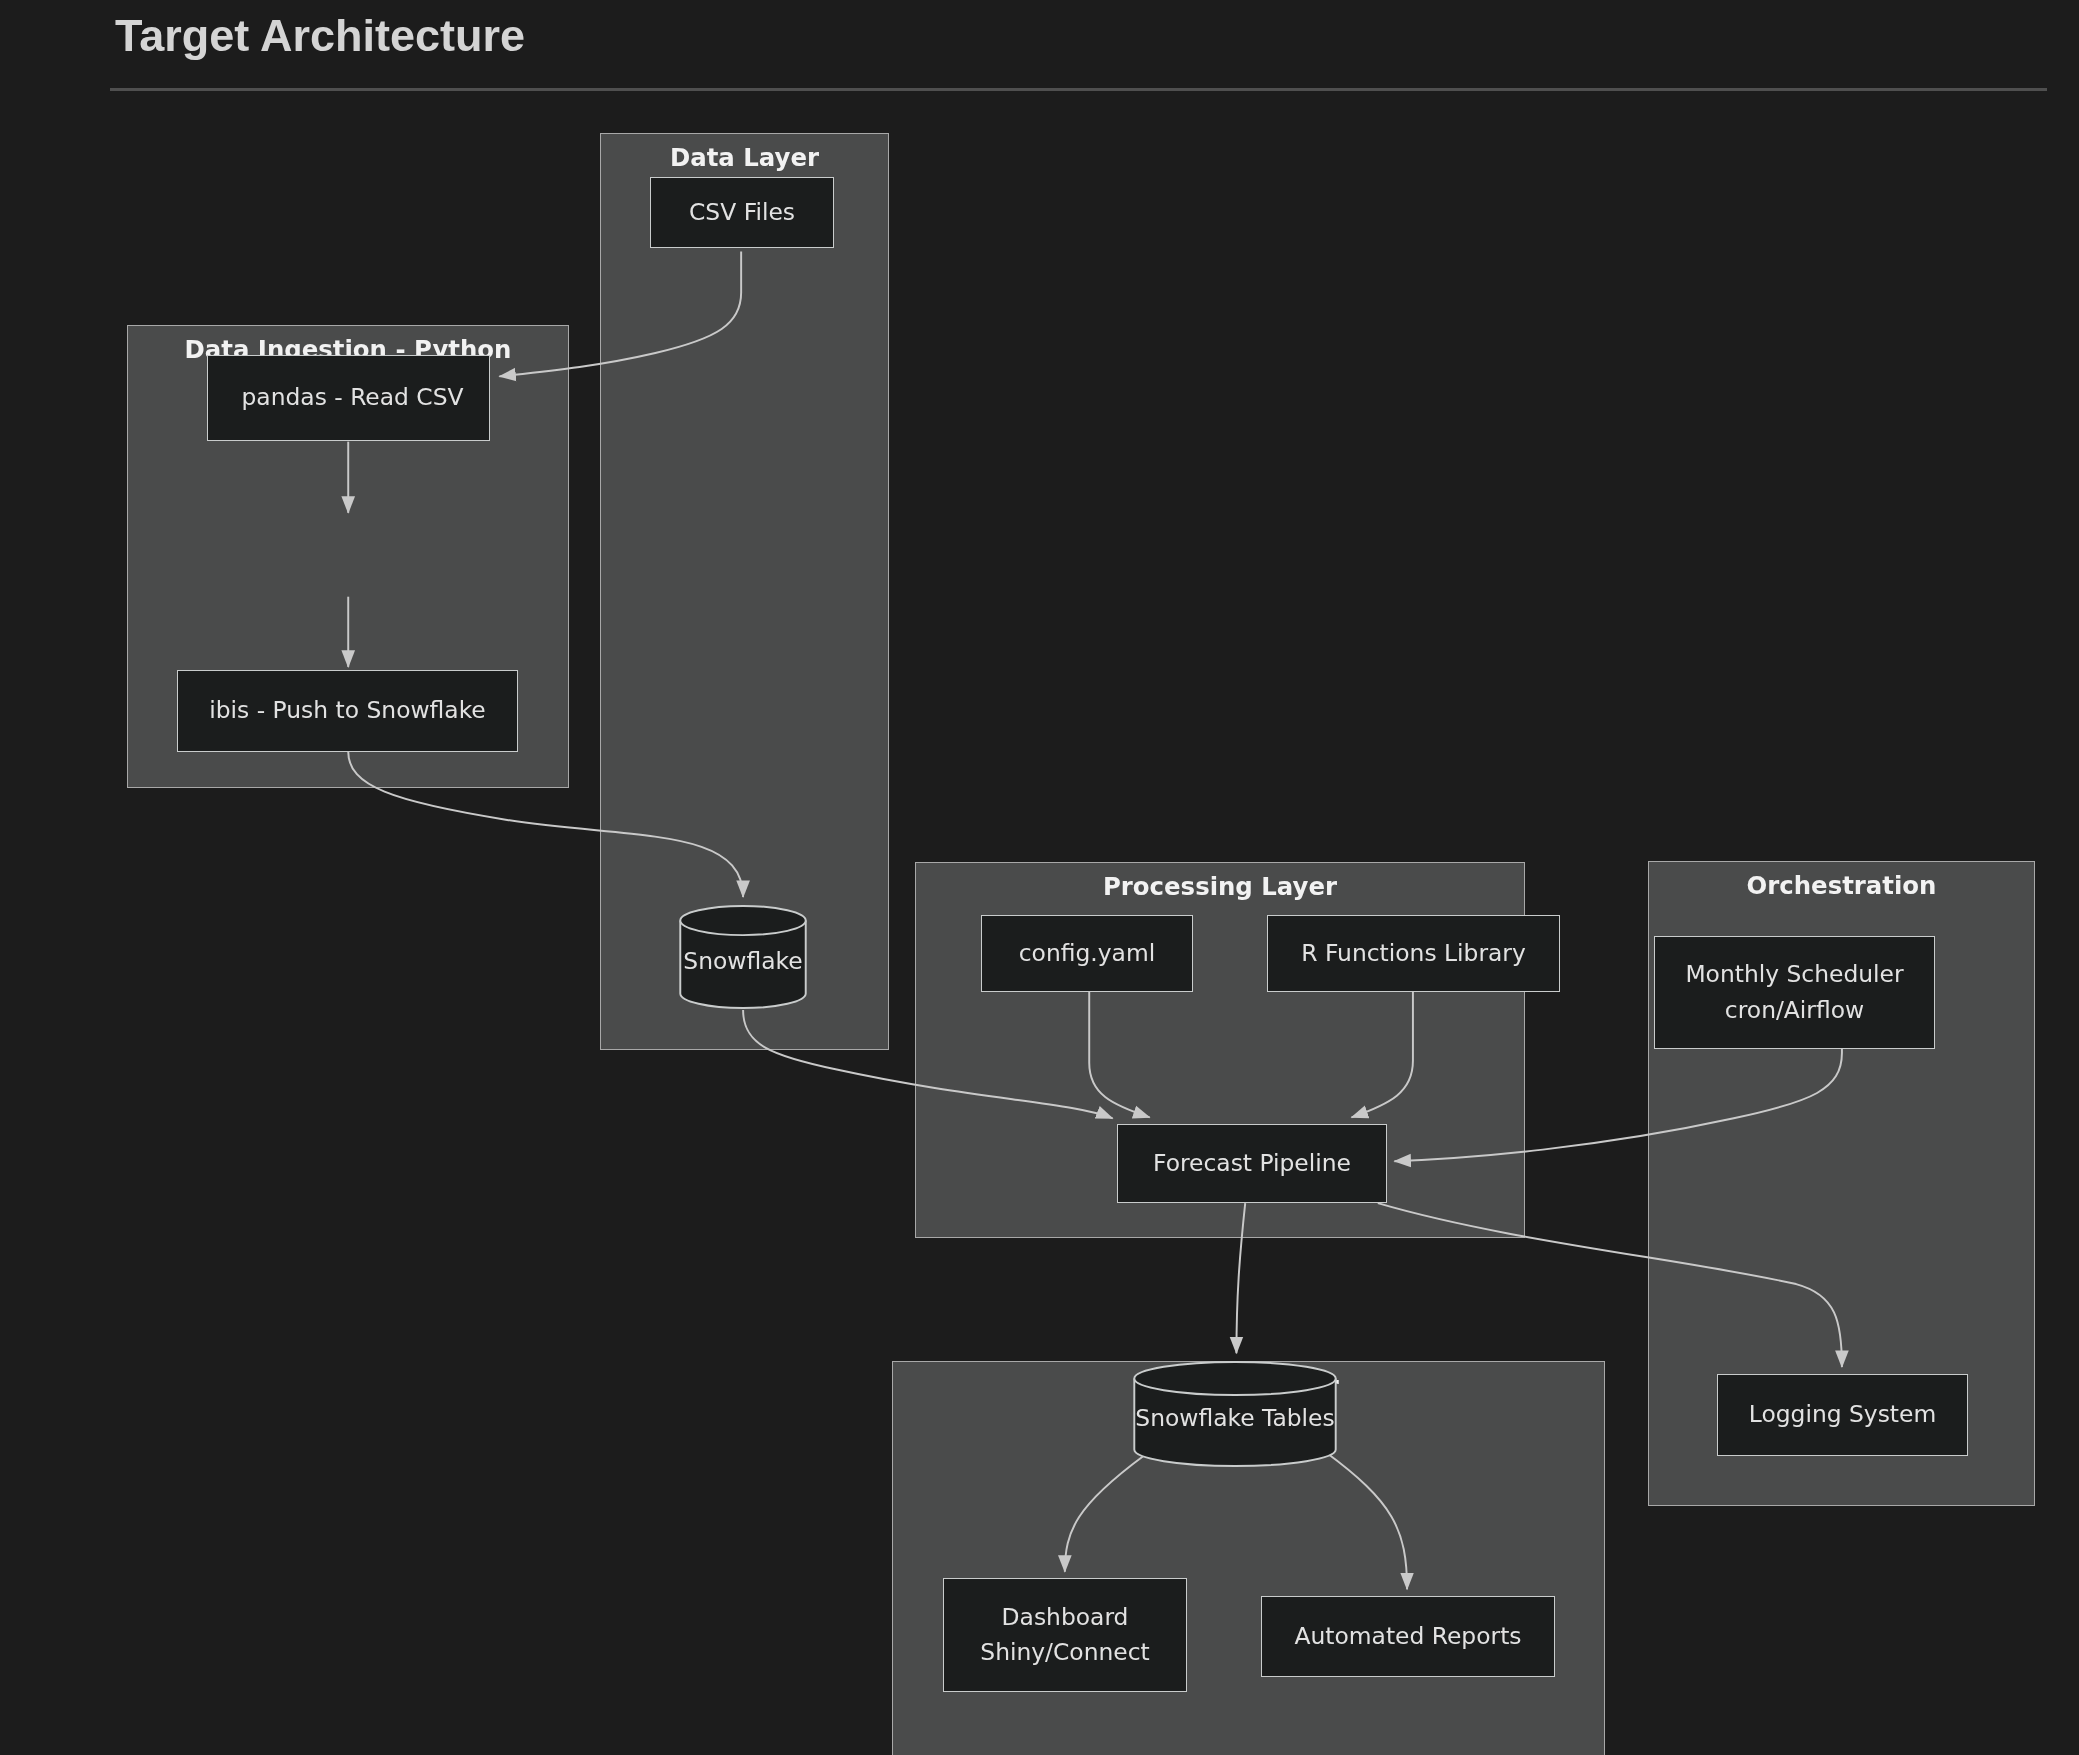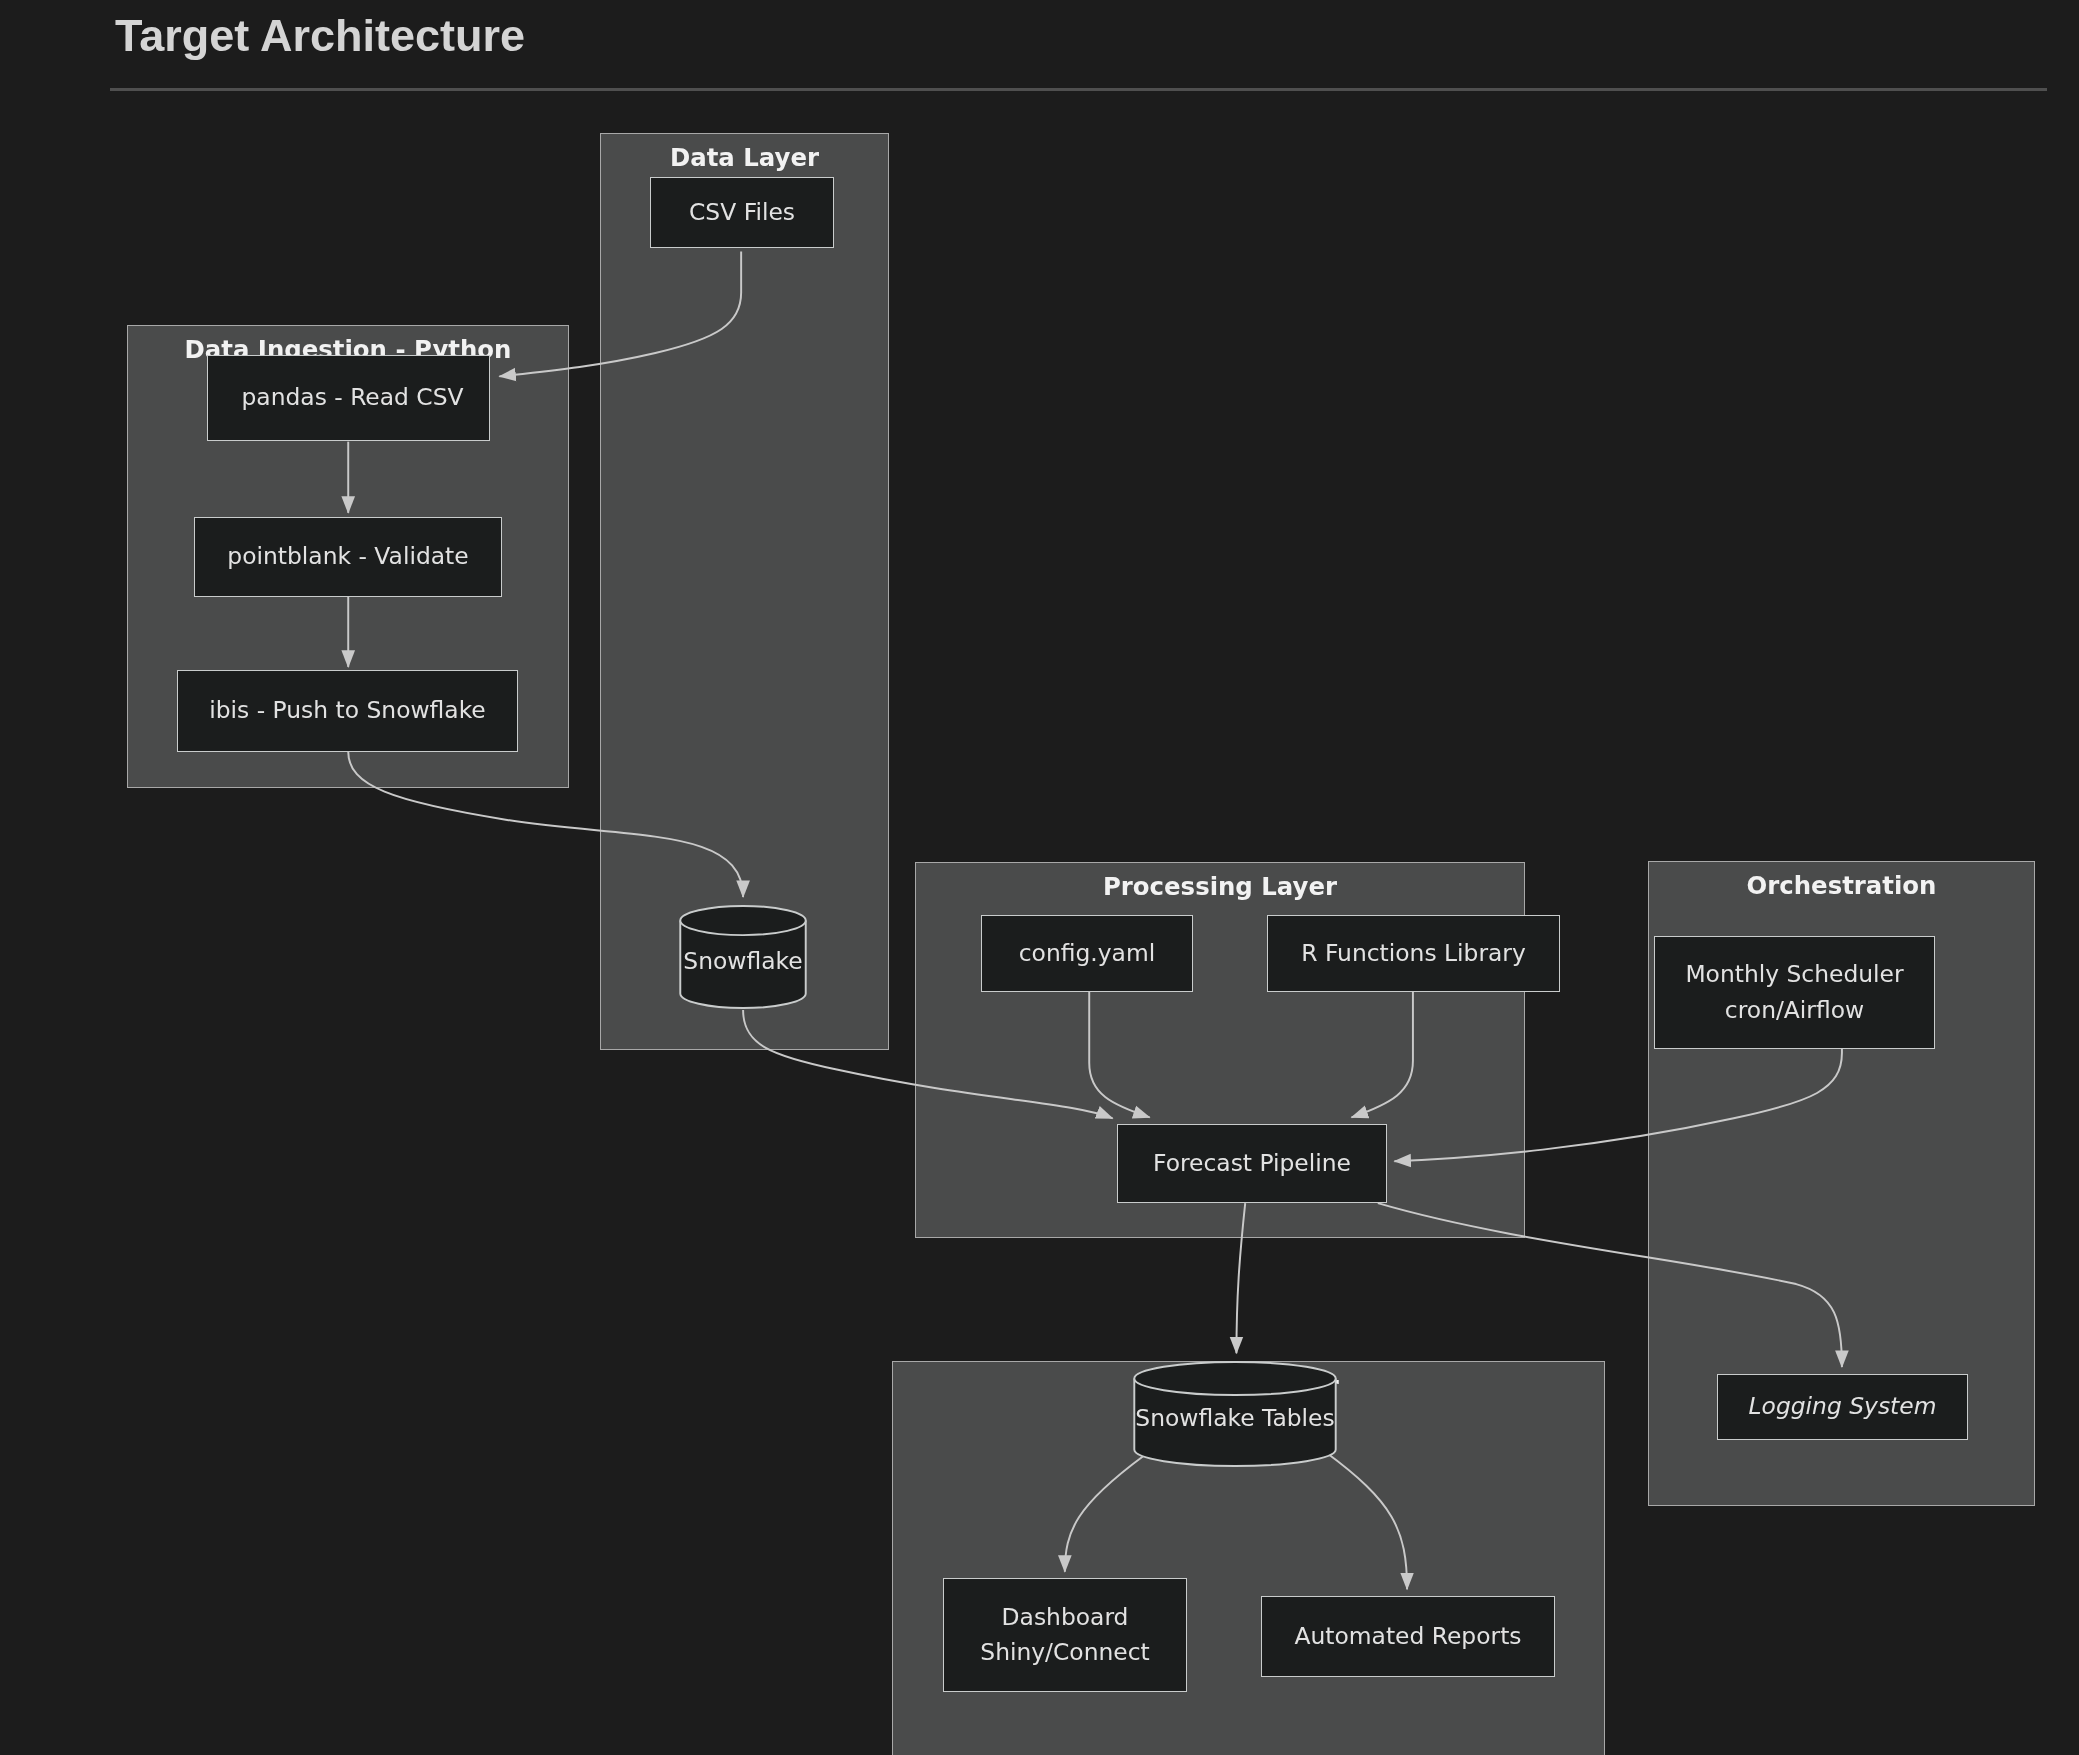--- a/index.html
+++ b/index.html
@@ -76,21 +76,21 @@
     white-space:nowrap;
   }
   #node-csv-files {left:650px; top:177px; width:184px; height:71px;}
   #node-pandas    {left:207px; top:355px; width:283px; height:86px;padding-left:8px;}
   #node-pointblank{left:194px; top:517px; width:308px; height:80px;}
   #node-ibis      {left:177px; top:670px; width:341px; height:82px;}
   #node-config    {left:981px;top:915px; width:212px; height:77px;}
   #node-rfunc     {left:1267px;top:915px; width:293px; height:77px;}
   #node-forecast  {left:1117px;top:1124px;width:270px; height:79px;}
   #node-scheduler {left:1654px;top:900px; width:281px; height:113px;margin-top:36px;}
-  #node-logging   {left:1717px;top:1374px;width:251px; height:66px;font-style:italic;}
+  #node-logging   {left:1717px;top:1374px;width:251px; height:82px;}
   #node-dashboard {left:943px; top:1578px;width:244px; height:114px;}
   #node-reports   {left:1261px;top:1596px;width:294px; height:81px;}
   
   .cylinder{position:absolute;}
   #node-snowflake       {left:678px; top:904px; width:130px; height:106px;}
   #node-snowflake-tables{left:1132px;top:1360px;width:206px; height:108px;}
   .cylinder svg{position:absolute;left:0;top:0;width:100%;height:100%;overflow:visible;}
   .cylinder .cyl-shape{fill:var(--node-fill);stroke:var(--node-border);stroke-width:2px;}
   .cylinder .cyl-label{
     position:absolute;left:0;right:0;top:54%;
@@ -144,23 +144,20 @@
     <path class="edge" d="M 1173 1493 C 1104 1544, 1092 1570, 1092 1612" marker-end="url(#arrow)"></path>
     <path class="edge" d="M 1359 1489 C 1428 1540, 1443 1568, 1443 1630" marker-end="url(#arrow)"></path>
   </svg>
 
   <div class="node" id="node-csv-files">
     <span>CSV Files</span>
   </div>
   <div class="node" id="node-pandas">
     <span>pandas - Read CSV</span>
   </div>
-  <div class="node" id="node-pointblank">
-    <span>pointblank - Validate</span>
-  </div>
   <div class="node" id="node-ibis">
     <span>ibis - Push to Snowflake</span>
   </div>
   <div class="node" id="node-config">
     <span>config.yaml</span>
   </div>
   <div class="node" id="node-rfunc">
     <span>R Functions Library</span>
   </div>
   <div class="node" id="node-forecast">

